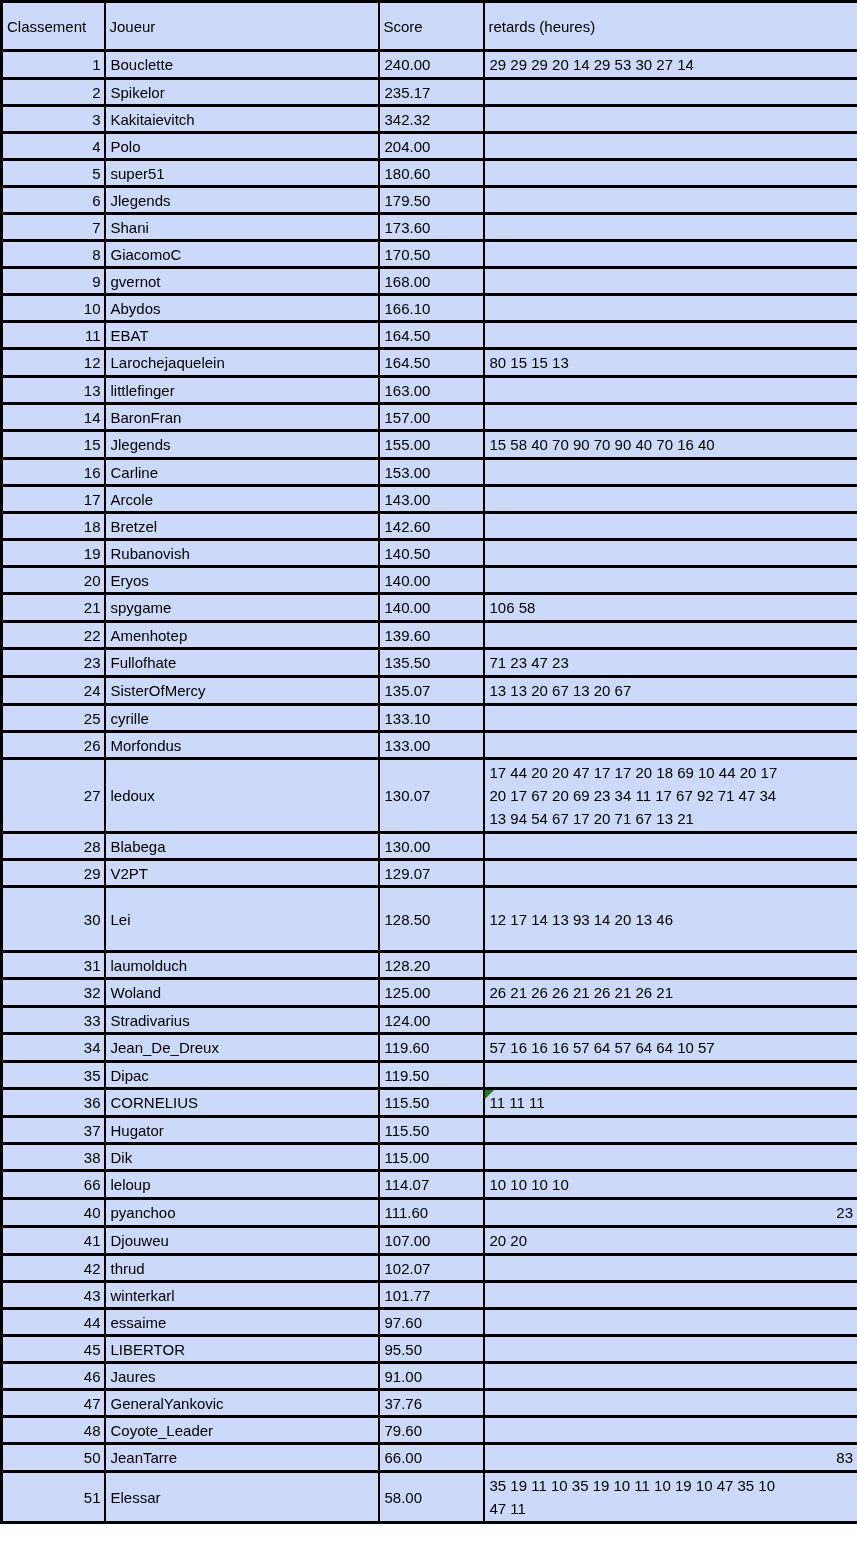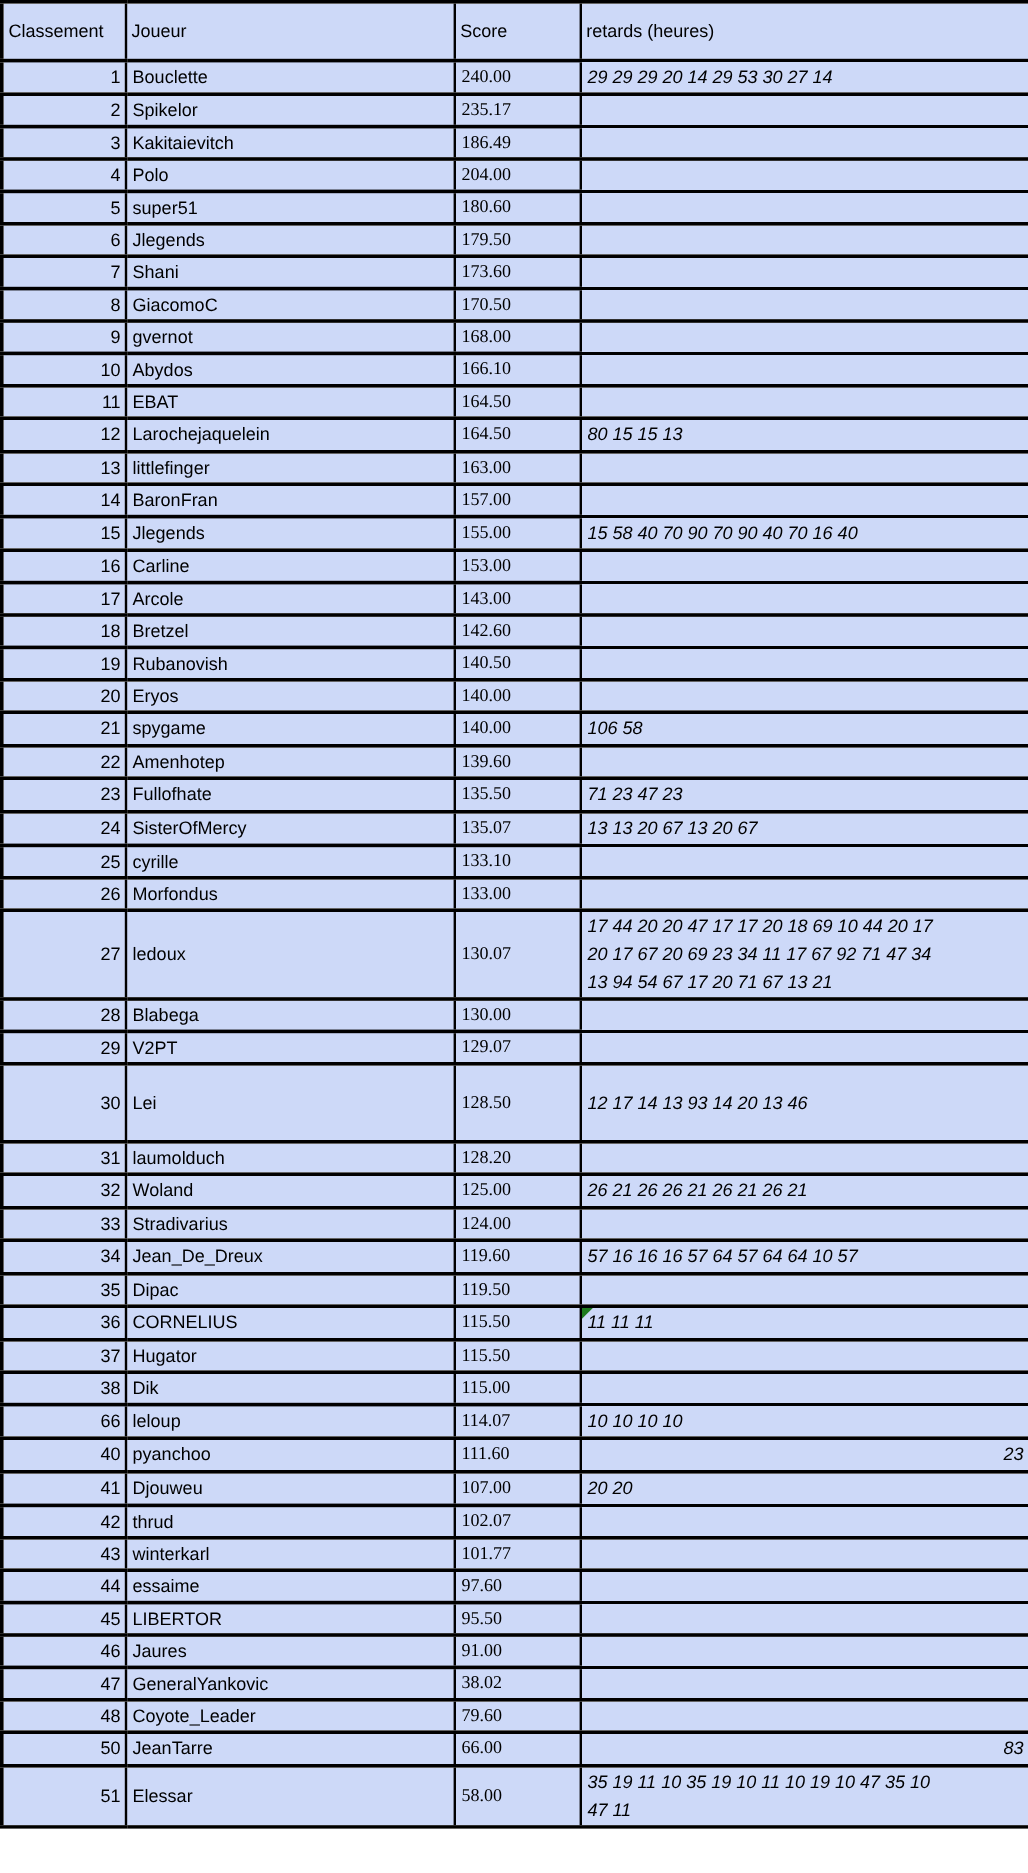--- a/index.html
+++ b/index.html
@@ -35,27 +35,26 @@
   thead tr{height:49px;margin-left:47px;}
   tbody tr{height:27px;}
   tbody tr.tall{height:65px;}
   th{
     font-weight:normal;
     text-align:left;
     padding:0 2px 0 4px;
   }
   .c-rank{text-align:right;padding:0 3px 0 2px;}
   .c-player{padding:0 2px 0 5px;}
-  .c-score{padding:0 2px 0 5px;font-family:Liberation Serif, serif;}
+  .c-score{padding:0 2px 0 5px;}
   .c-retards{padding:1px 4px 1px 5px;position:relative;}
   .retards-text{
     display:block;
     white-space:pre-line;
     line-height:23px;
-    font-style:italic;
   }
   .c-retards.align-right .retards-text{text-align:right;}
   .err-tri{
     position:absolute;
     top:0;left:0;
     width:0;height:0;
     border-top:9px solid var(--marker);
     border-right:9px solid transparent;
   }
 </style>
@@ -92,21 +91,21 @@
     <td class="c-player">Spikelor</td>
     <td class="c-score">235.17</td>
     <td class="c-retards">
 
       <span class="retards-text"></span>
     </td>
   </tr>
       <tr>
     <td class="c-rank">3</td>
     <td class="c-player">Kakitaievitch</td>
-    <td class="c-score">186.49</td>
+    <td class="c-score">342.32</td>
     <td class="c-retards">
 
       <span class="retards-text"></span>
     </td>
   </tr>
       <tr>
     <td class="c-rank">4</td>
     <td class="c-player">Polo</td>
     <td class="c-score">204.00</td>
     <td class="c-retards">
@@ -490,21 +489,21 @@
     <td class="c-player">Jaures</td>
     <td class="c-score">91.00</td>
     <td class="c-retards">
 
       <span class="retards-text"></span>
     </td>
   </tr>
       <tr>
     <td class="c-rank">47</td>
     <td class="c-player">GeneralYankovic</td>
-    <td class="c-score">38.02</td>
+    <td class="c-score">37.76</td>
     <td class="c-retards">
 
       <span class="retards-text"></span>
     </td>
   </tr>
       <tr>
     <td class="c-rank">48</td>
     <td class="c-player">Coyote_Leader</td>
     <td class="c-score">79.60</td>
     <td class="c-retards">

